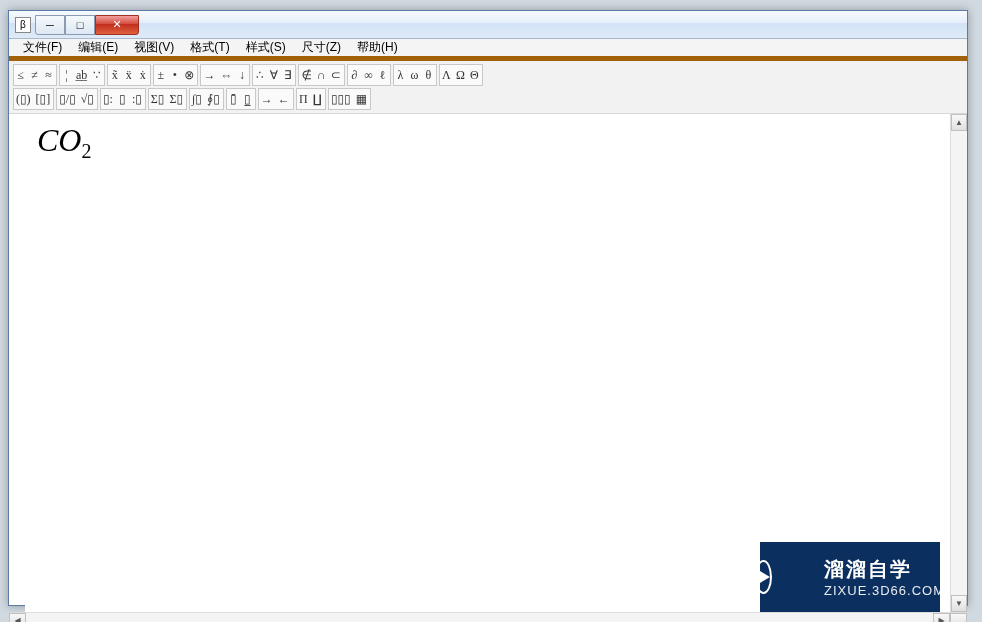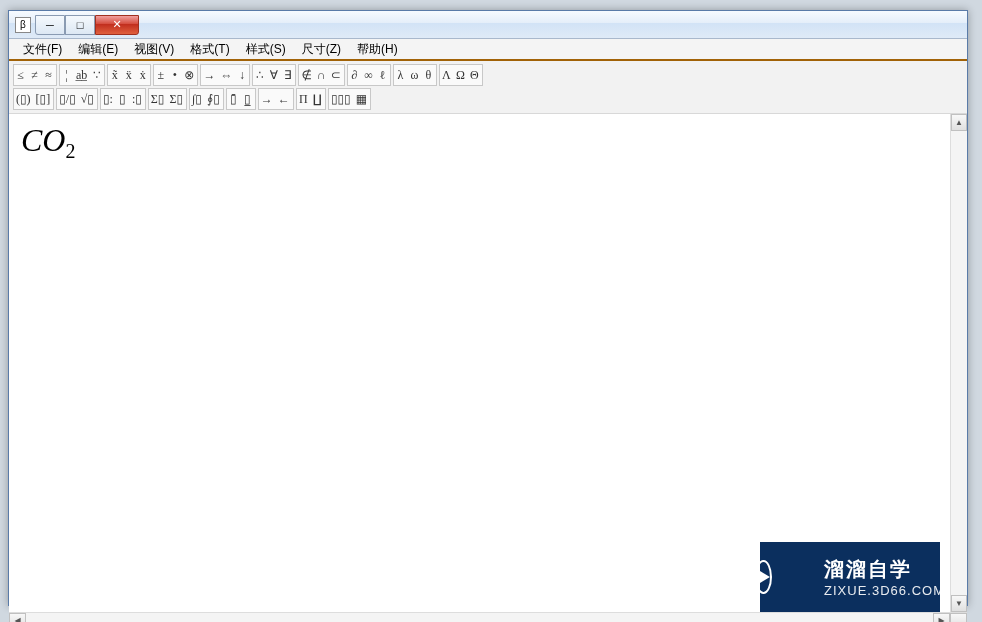--- a/index.html
+++ b/index.html
@@ -65,21 +65,21 @@
     .win-btn.close {
       background: linear-gradient(to bottom, #f0a0a0, #d44a3a 45%, #c12e1e 46%, #e0603e);
       color: #fff;
       border-radius: 0 0 3px 0;
       border-color: #a03020;
       width: 44px;
     }
     .menubar {
       height: 22px;
       background: #f4f4f4;
-      border-bottom: 2px solid #a16207;
+      border-bottom: 5px solid #a16207;
       display: flex;
       align-items: center;
       padding: 0 6px;
       gap: 0;
     }
     .menu-item {
       padding: 2px 8px;
       cursor: pointer;
       font-size: 12px;
     }
@@ -112,20 +112,21 @@
       font-size: 12px;
       font-family: "Times New Roman", serif;
       cursor: pointer;
       color: #333;
       border-right: 1px solid transparent;
     }
     .content-area {
       position: relative;
       height: 498px;
       display: flex;
+      padding-left: 16px;
     }
     .canvas {
       flex: 1;
       background: #fff;
       position: relative;
       overflow: hidden;
     }
     .formula {
       position: absolute;
       top: 8px;

